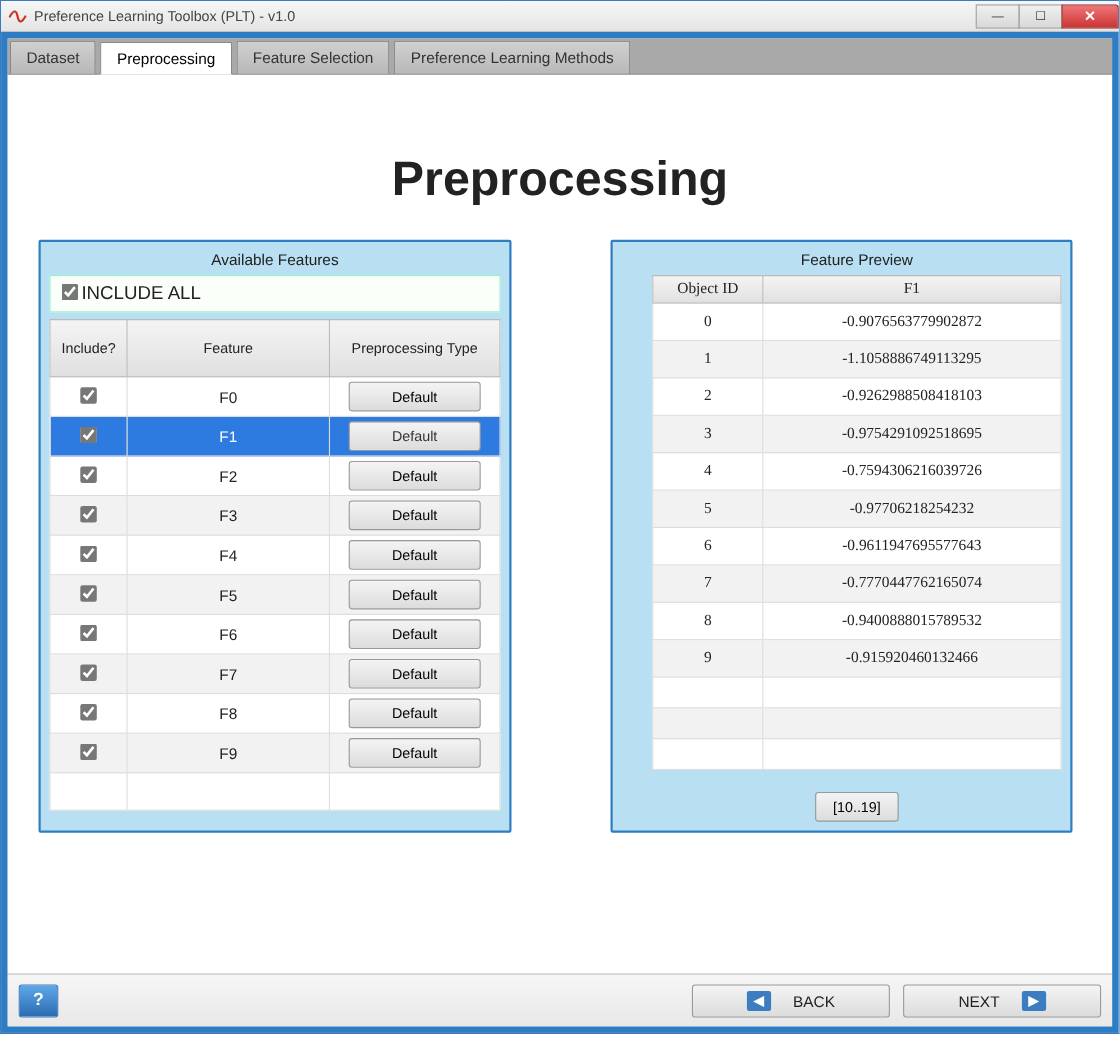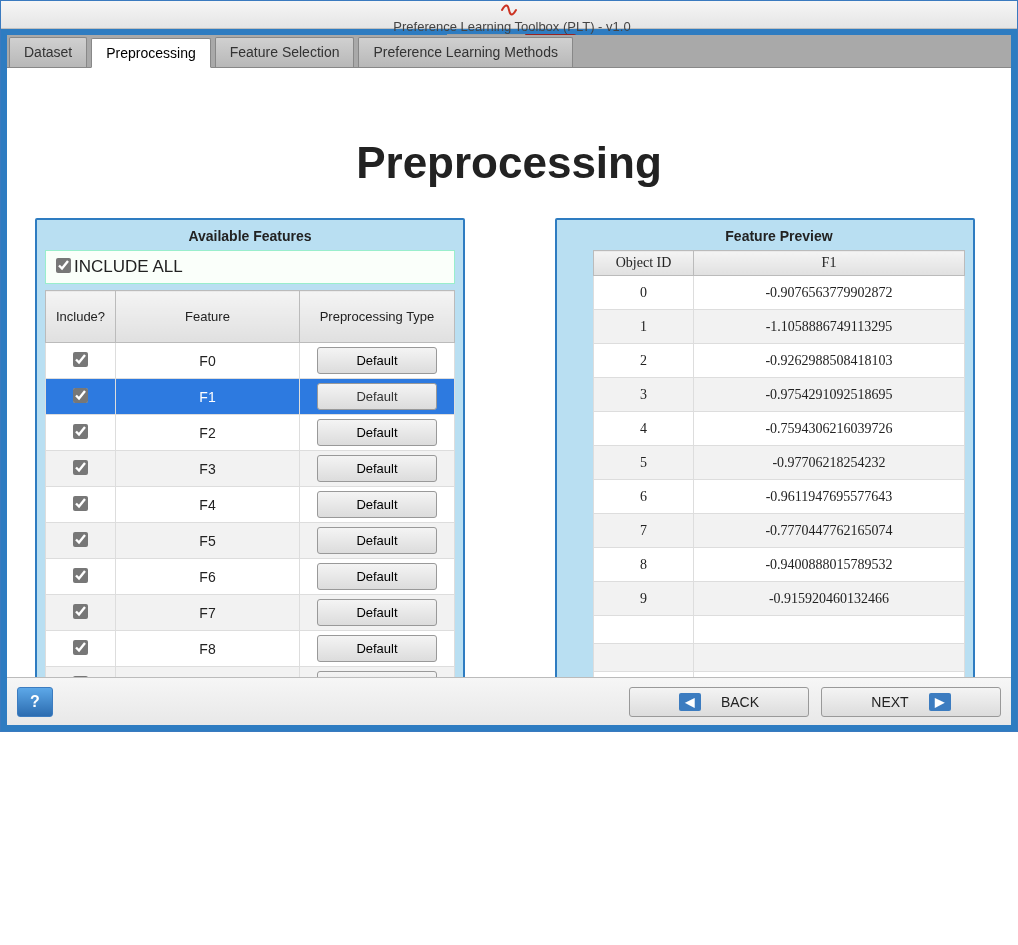--- a/index.html
+++ b/index.html
@@ -1,42 +1,42 @@
 <!DOCTYPE html>
 <html><head>
 <meta charset="utf-8">
 <style>
 * { box-sizing: border-box; margin: 0; padding: 0; }
 body { font-family: "Segoe UI", Tahoma, Arial, sans-serif; font-size: 13px; background: #fff; color: #222; }
 
 .window-chrome { border: 1px solid #3a7abf; }
-.titlebar { height: 28px; background: linear-gradient(to bottom, #f6f6f6, #e5e5e5); display: flex; align-items: center; padding: 0 0 0 6px; border-bottom: 1px solid #c0c0c0; flex-direction: column; }
+.titlebar { height: 28px; background: linear-gradient(to bottom, #f6f6f6, #e5e5e5); display: flex; align-items: center; padding: 0 0 0 6px; border-bottom: 1px solid #c0c0c0; }
 .titlebar .app-icon { width: 18px; height: 18px; margin-right: 6px; display: flex; align-items: center; justify-content: center; }
 .titlebar .title { flex: 1; font-size: 13px; color: #444; }
 .titlebar .win-controls { display: flex; }
 .titlebar .win-btn { width: 40px; height: 22px; border: 1px solid #a0a0a0; background: linear-gradient(to bottom,#f0f0f0,#d8d8d8); margin-left: -1px; display:flex; align-items:center; justify-content:center; font-size:11px; color:#333; cursor:pointer;}
 .titlebar .win-btn.close { background: linear-gradient(to bottom,#e77,#c33); color:#fff; border-color:#922; width:52px; border-top-right-radius:3px;}
 .titlebar .win-btn.min::before { content:"—"; }
 .titlebar .win-btn.max::before { content:"☐"; }
 .titlebar .win-btn.close::before { content:"✕"; font-weight:bold; font-size:13px;}
 
-.client { background: #fff; border: 6px solid #2e7cc1; border-top-width: 6px; height: 702px; display:flex; flex-direction:column; }
+.client { background: #fff; border: 6px solid #2e7cc1; border-top-width: 6px; height: 910px; display:flex; flex-direction:column; }
 
 .tabbar { display:flex; background: #a9a9a9; padding: 2px 2px 0 2px; border-bottom:1px solid #888; }
 .tab { padding: 6px 14px; margin-right: 4px; background: linear-gradient(to bottom,#d0d0d0,#b8b8b8); border:1px solid #888; border-bottom:none; border-radius: 2px 2px 0 0; cursor:pointer; color:#333; font-size:14px;}
 .tab.active { background:#fff; color:#000; border-bottom:1px solid #fff; position:relative; top:1px;}
 
 .content { flex:1; background:#fff; padding: 20px 28px 10px 28px; overflow:auto; }
 h1.page-title { text-align:center; font-size: 44px; font-weight: 700; margin: 50px 0 30px 0; color:#222;}
 
 .two-panel { display:flex; gap: 90px; }
 .panel { background:#b9dff2; border:2px solid #2e7cc1; border-radius:2px; padding: 8px; }
 .panel-left { width: 430px; }
 .panel-right { width: 420px; padding-left: 36px; }
-.panel-title { text-align:center; font-weight:700; margin-bottom:6px; font-size:14px; color:#222;}
+.panel-title { text-align:center; font-weight:400; margin-bottom:6px; font-size:14px; color:#222;}
 
 .inc-all-row { display:flex; align-items:center; padding:6px; border:1px solid #9ec; background:#fafffa; margin-bottom:6px;}
 .inc-all-row .chk { width:22px; text-align:center;}
 .inc-all-row .lbl { flex:1; text-align:left; font-weight:400; font-size:17px;}
 .inc-all-row .btn-wrap { width:150px; text-align:center;}
 
 input[type=checkbox] { width:15px; height:15px; accent-color:#777; }
 
 .tbl { width:100%; border-collapse:collapse; background:#fff; border:1px solid #bbb;}
 .tbl th { background: linear-gradient(to bottom,#f4f4f4,#e0e0e0); border:1px solid #bbb; padding:18px 4px; font-weight:400; color:#222; font-size:13px;}

